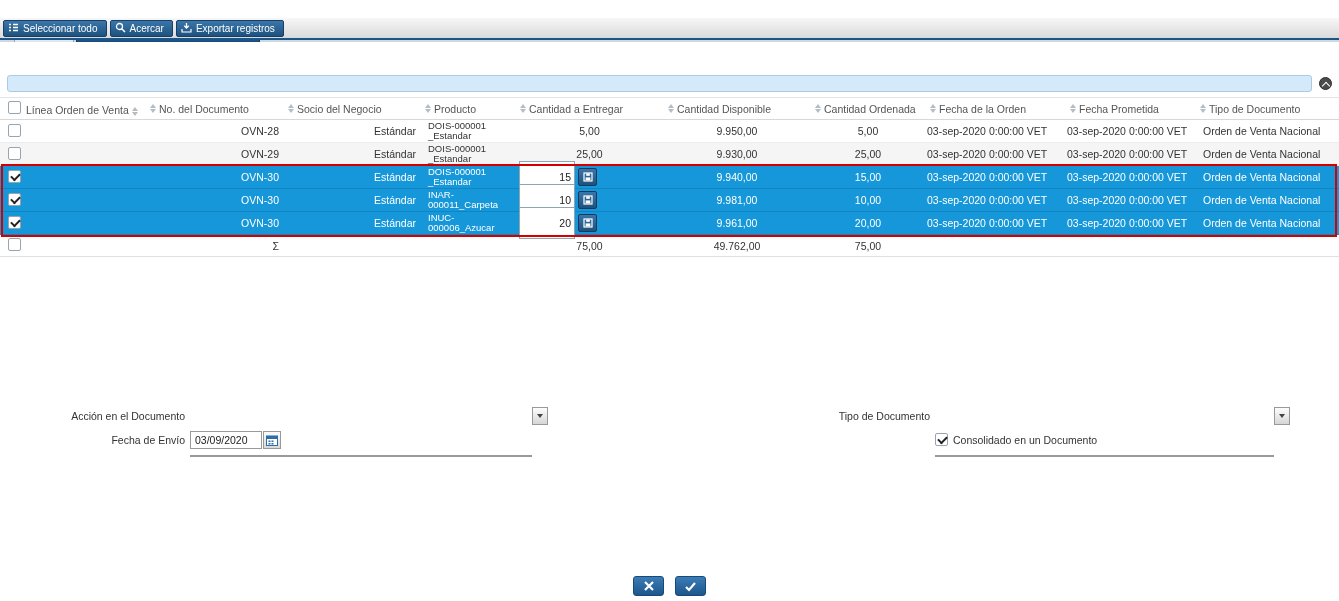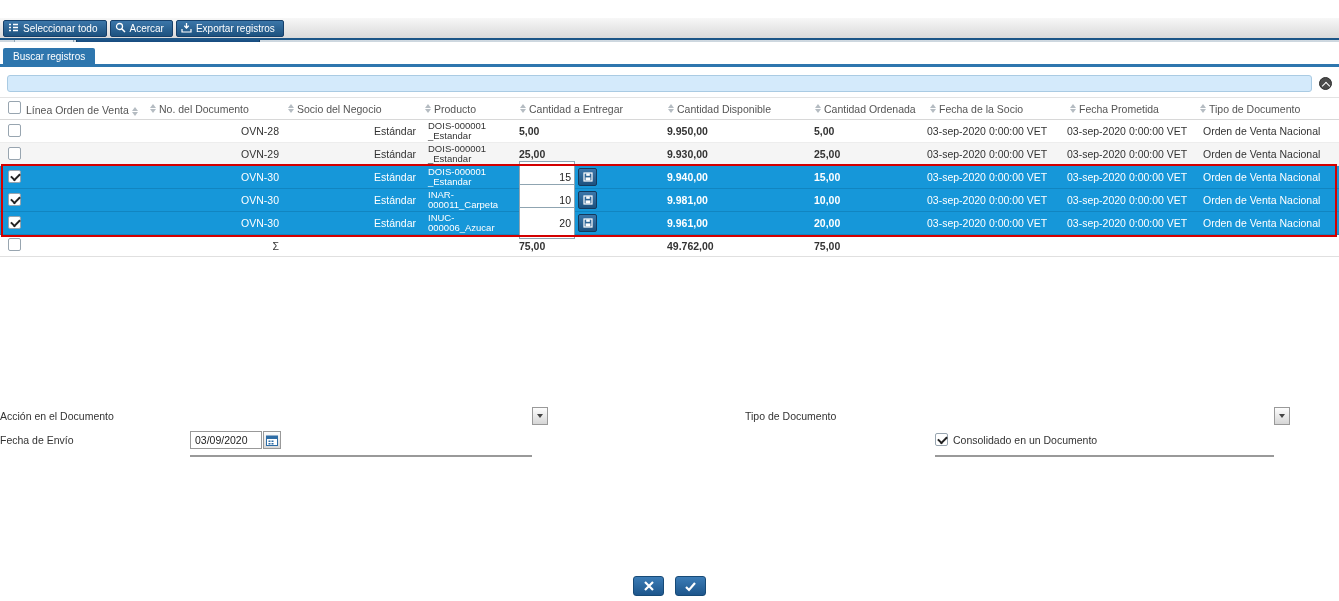--- a/index.html
+++ b/index.html
@@ -54,37 +54,37 @@
                        border-left:2px solid #222; border-bottom:2px solid #222; transform:rotate(-45deg); }
 
   .trow { display:flex; align-items:center; height:23px; border-bottom:1px solid #ededed; background:#fff; }
   .trow.alt { background:#f5f5f5; }
   .trow.sel { background:#1697d9; color:#fff; border-bottom-color:#1185c1; }
   .trow.sum { height:22px; background:#fff; border-bottom:1px solid #e0e0e0; }
   .td { padding:0 4px; overflow:hidden; white-space:nowrap; }
   .td.c0 { padding-left:8px; }
   .td.indent { padding-left:22px;text-align:right; }
   .td.product { white-space:normal; font-size:9.5px; line-height:10.5px; padding-left:8px; }
-  .td.num { text-align:left; padding-right:3px;font-weight:bold; }
+  .td.num { text-align:center; padding-right:3px; }
   .td.date { padding-left:2px; }
   .td.c9 { padding-left:8px; }
 
   .qty-edit { display:flex; align-items:center; padding-left:4px; }
   .qty-input { width:56px; height:32px; border:1px solid #8fa4b1; font-family:"Liberation Sans",sans-serif;
                font-size:10.5px; text-align:right; padding:0 3px; color:#222; background:#fff; outline:none; }
   .row-btn { width:19px; height:18px; margin-left:3px; background:linear-gradient(#3b76a9,#1d527f);
              border:1px solid #14395c; border-radius:2px; display:inline-flex; align-items:center; justify-content:center; }
 
   .red-box { position:absolute; left:1px; top:164px; width:1336px; height:73px; border:2px solid #d40000; pointer-events:none; }
 
   
   .param-bar { position:absolute; top:385px; left:0; right:0; height:17px; background:linear-gradient(#fbfbfb,#e6e6e6);
                border-top:1px solid #d2d2d2; border-bottom:1px solid #cfcfcf; display:flex; align-items:center;
                justify-content:space-between; padding:0 9px; font-weight:bold; color:#444; }
-  .flabel { position:absolute; width:185px; text-align:left; line-height:18px; color:#333; }
+  .flabel { position:absolute; width:185px; text-align:right; line-height:18px; color:#333; }
   .combo { position:absolute; height:18px; display:flex; }
   .combo-text { flex:1; border:1px solid #999; border-right:none; background:#fff; padding:0 4px; display:flex; align-items:center; overflow:hidden;margin-top:48px; }
   .combo-text.empty { background:#f4f6f8; }
   .combo-btn { width:16px; background:linear-gradient(#fdfdfd,#d6d6d6); border:1px solid #999;
                display:flex; align-items:center; justify-content:center; }
   .combo-btn::after { content:""; width:0; height:0; border-left:3.5px solid transparent; border-right:3.5px solid transparent; border-top:4px solid #444; }
   .date-wrap { position:absolute; display:flex; height:18px; }
   .date-input { width:72px; height:18px; border:1px solid #999; font-family:"Liberation Sans",sans-serif;
                 font-size:10.5px; padding:0 4px; color:#222; outline:none; }
   .cal-btn { width:18px; height:18px; margin-left:1px; background:linear-gradient(#fdfdfd,#d9d9d9); border:1px solid #999;
@@ -138,25 +138,20 @@
         <svg width="11" height="11" viewBox="0 0 11 11">
             <path d="M1 7v3h9V7" fill="none" stroke="#fff" stroke-width="1.2"></path>
             <path d="M5.5 1v5" stroke="#fff" stroke-width="1.3"></path>
             <path d="M3.3 3.8 L5.5 6 L7.7 3.8" fill="none" stroke="#fff" stroke-width="1.3"></path>
           </svg>
       </span>
       <span>Exportar registros</span>
     </button>
   </div>
 
-  <div class="searchtab-row">
-    <div class="searchtab">
-      <span>Buscar registros</span>
-    </div>
-  </div>
 
   <div class="search-row">
     <input class="search-input" value="" style="">
     <span class="round-btn"></span>
   </div>
 
   <div class="table">
     <div class="thead">
       <div class="th c0">
         <span class="cb"></span>
@@ -206,21 +201,21 @@
             <i class="up"></i>
             <i class="down"></i>
           </span>
         <span class="th-label">Cantidad Ordenada</span>
       </div>
       <div class="th c7">
         <span class="sort">
             <i class="up"></i>
             <i class="down"></i>
           </span>
-        <span class="th-label">Fecha de la Socio</span>
+        <span class="th-label">Fecha de la Orden</span>
       </div>
       <div class="th c8">
         <span class="sort">
             <i class="up"></i>
             <i class="down"></i>
           </span>
         <span class="th-label">Fecha Prometida</span>
       </div>
       <div class="th c9">
         <span class="sort">

